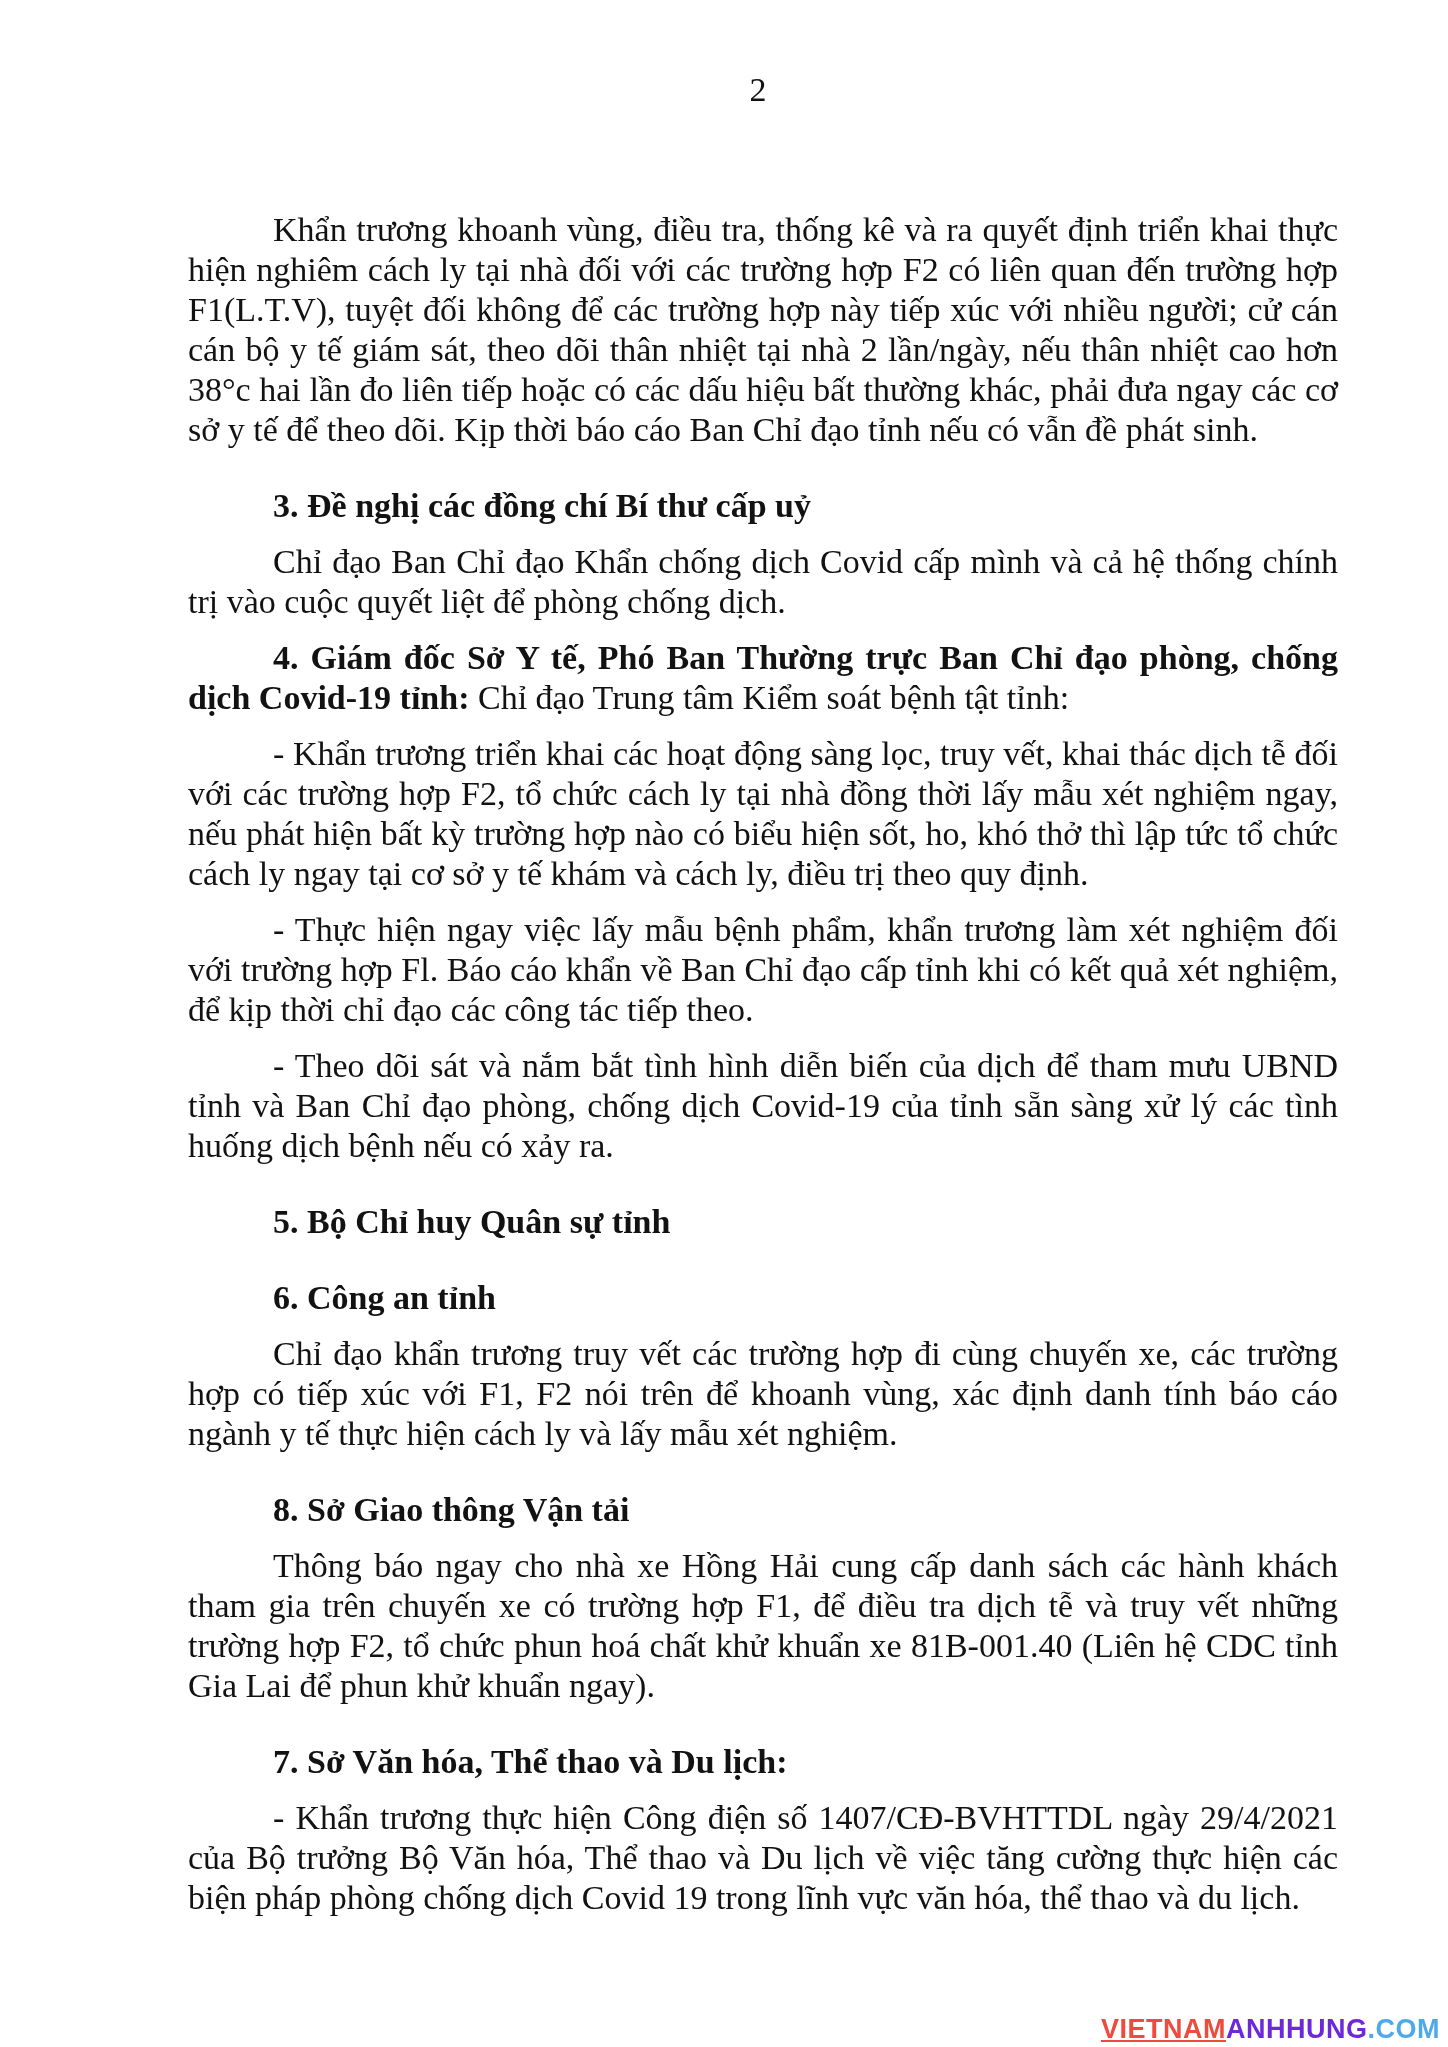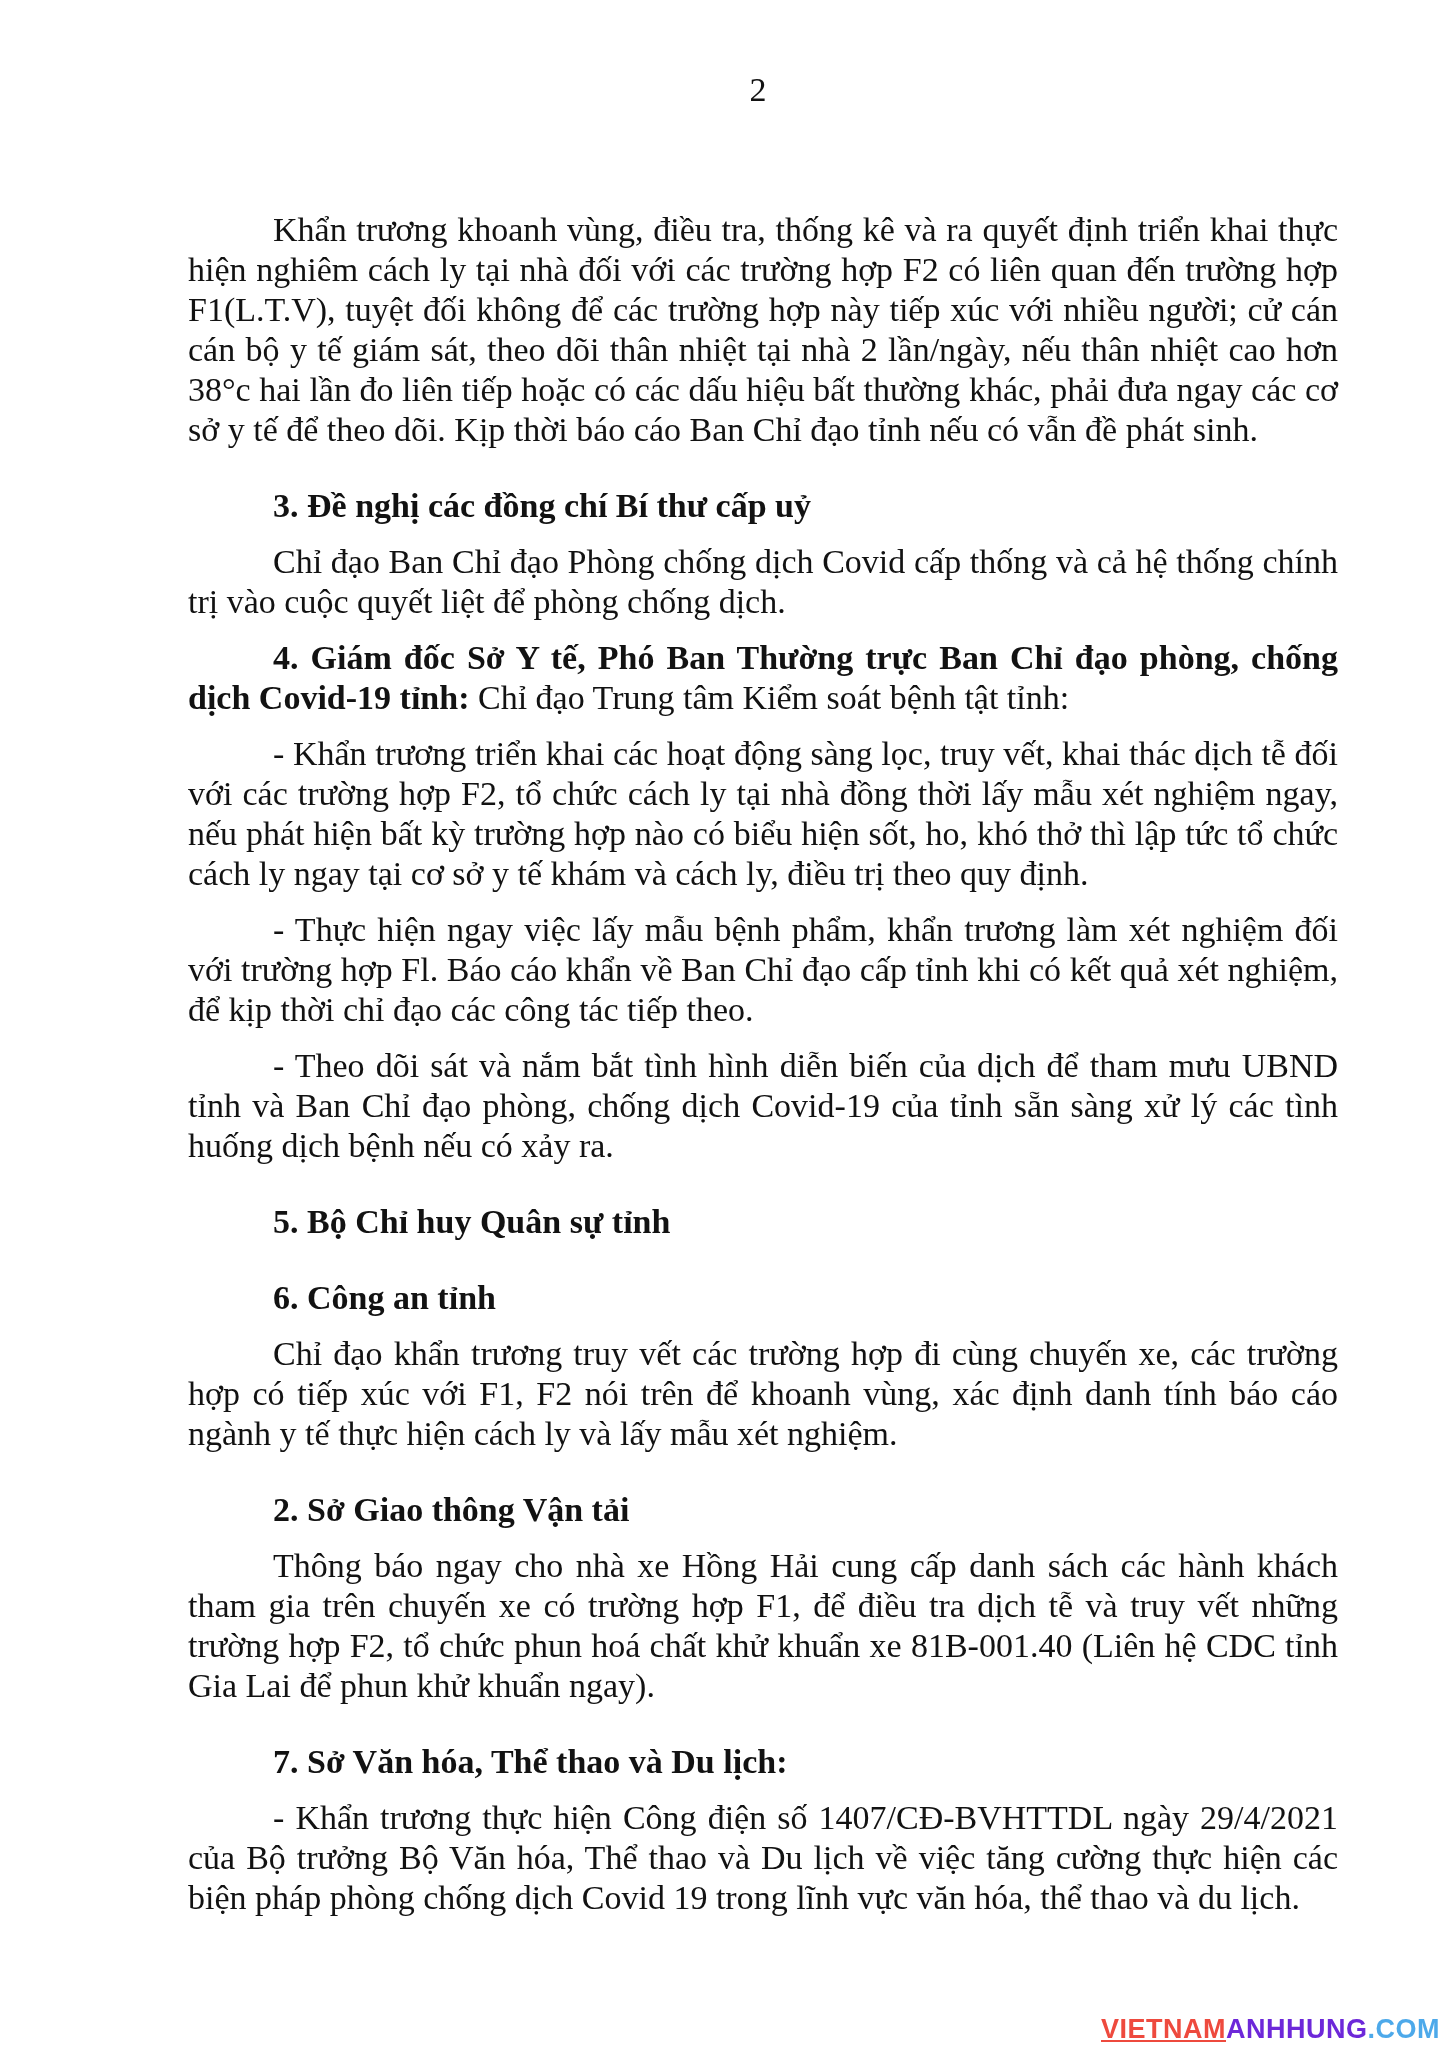--- a/index.html
+++ b/index.html
@@ -59,38 +59,38 @@
 <div class="page">
 
   <div class="page-number">2</div>
 
   <div class="content">
 
     <p class="para">Khẩn trương khoanh vùng, điều tra, thống kê và ra quyết định triển khai thực hiện nghiêm cách ly tại nhà đối với các trường hợp F2 có liên quan đến trường hợp F1(L.T.V), tuyệt đối không để các trường hợp này tiếp xúc với nhiều người; cử cán cán bộ y tế giám sát, theo dõi thân nhiệt tại nhà 2 lần/ngày, nếu thân nhiệt cao hơn 38°c  hai lần đo liên tiếp hoặc có các dấu hiệu bất thường khác, phải đưa ngay các cơ sở y tế để theo dõi. Kịp thời báo cáo Ban Chỉ đạo tỉnh nếu có vẫn đề phát sinh.</p>
 
     <p class="para heading-line">3. Đề nghị các đồng chí Bí thư cấp uỷ</p>
 
-    <p class="para">Chỉ đạo Ban Chỉ đạo Phòng chống dịch Covid cấp thống và cả hệ thống chính trị vào cuộc quyết liệt để phòng chống dịch.</p>
+    <p class="para">Chỉ đạo Ban Chỉ đạo Khẩn chống dịch Covid cấp mình và cả hệ thống chính trị vào cuộc quyết liệt để phòng chống dịch.</p>
 
     <p class="para"><b class="heading-line">4. Giám đốc Sở Y tế, Phó Ban Thường trực Ban Chỉ đạo phòng, chống dịch Covid-19 tỉnh:</b><span> Chỉ đạo Trung tâm Kiểm soát bệnh tật tỉnh:</span></p>
 
     <p class="para">- Khẩn trương triển khai các hoạt động sàng lọc, truy vết, khai thác dịch tễ đối với các trường hợp F2, tổ chức cách ly tại nhà đồng thời lấy mẫu xét nghiệm ngay, nếu phát hiện bất kỳ trường hợp nào có biểu hiện sốt, ho, khó thở thì lập tức tổ chức cách ly ngay tại cơ sở y tế khám và cách ly, điều trị theo quy định.</p>
 
     <p class="para">- Thực hiện ngay việc lấy mẫu bệnh phẩm, khẩn trương làm xét nghiệm đối với trường hợp Fl. Báo cáo khẩn về Ban Chỉ đạo cấp tỉnh khi có kết quả xét nghiệm, để kịp thời chỉ đạo các công tác tiếp theo.</p>
 
     <p class="para">- Theo dõi sát và nắm bắt tình hình diễn biến của dịch để tham mưu UBND tỉnh và Ban Chỉ đạo phòng, chống dịch Covid-19 của tỉnh sẵn sàng xử lý các tình huống dịch bệnh nếu có xảy ra.</p>
 
     <p class="para heading-line">5. Bộ Chỉ huy Quân sự tỉnh</p>
 
 
     <p class="para heading-line">6. Công an tỉnh</p>
 
     <p class="para">Chỉ đạo khẩn trương truy vết các trường hợp đi cùng chuyến xe, các trường hợp có tiếp xúc với F1, F2 nói trên để khoanh vùng, xác định danh tính báo cáo ngành y tế thực hiện cách ly và lấy mẫu xét nghiệm.</p>
 
-    <p class="para heading-line">2. Sở Giao thông Vận tải</p>
+    <p class="para heading-line">8. Sở Giao thông Vận tải</p>
 
     <p class="para">Thông báo ngay cho nhà xe Hồng Hải cung cấp danh sách các hành khách tham gia trên chuyến xe có trường hợp F1, để điều tra dịch tễ và truy vết những trường hợp F2, tổ chức phun hoá chất khử khuẩn  xe 81B-001.40 (Liên hệ CDC tỉnh Gia Lai để phun khử khuẩn ngay).</p>
 
     <p class="para heading-line">7. Sở Văn hóa, Thể thao và Du lịch:</p>
 
     <p class="para">- Khẩn trương thực hiện Công điện số 1407/CĐ-BVHTTDL ngày 29/4/2021 của Bộ trưởng Bộ Văn hóa, Thể thao và Du lịch về việc tăng cường thực hiện các biện pháp phòng chống dịch Covid 19 trong lĩnh vực văn hóa, thể thao và du lịch.</p>
 
   </div>
 
   <div class="watermark"><span style="color: rgb(238, 74, 62); text-decoration: underline;">VIETNAM</span><span style="color: #6d28d9;">ANHHUNG</span><span style="color: rgb(77, 169, 234);">.COM</span></div>

